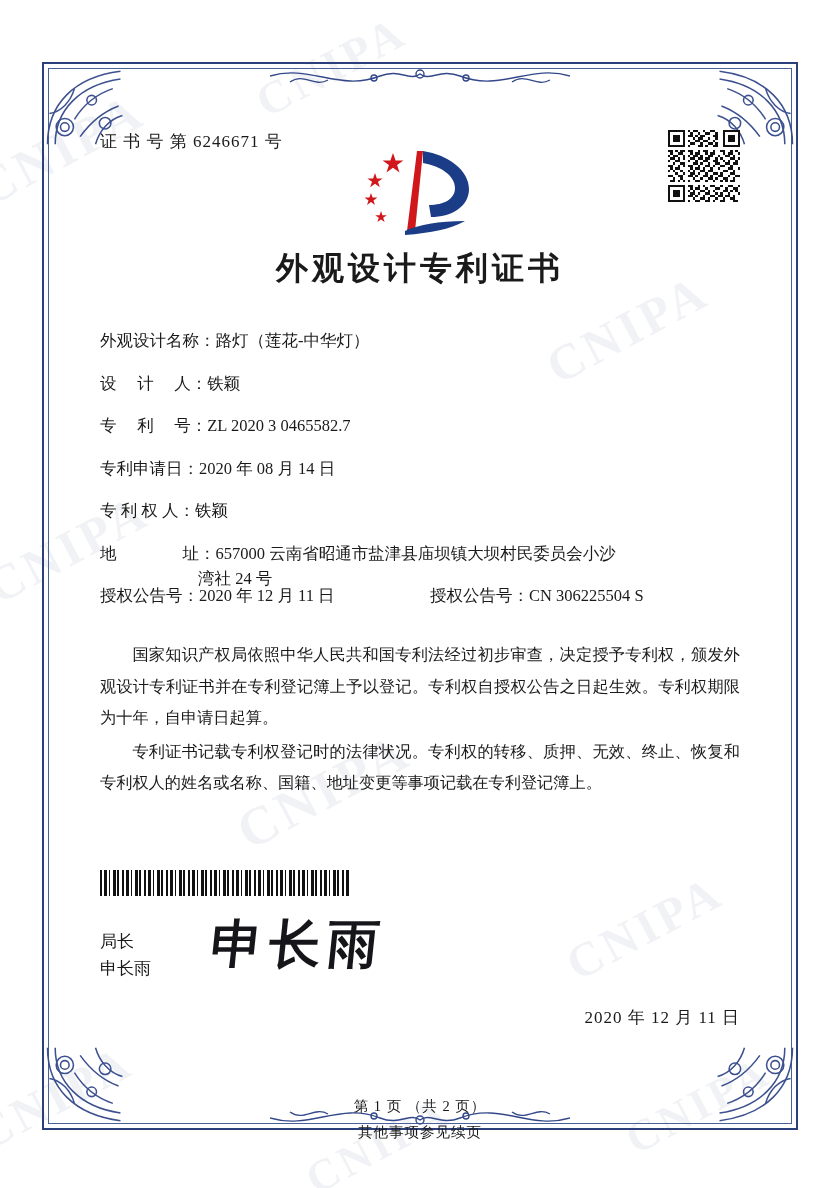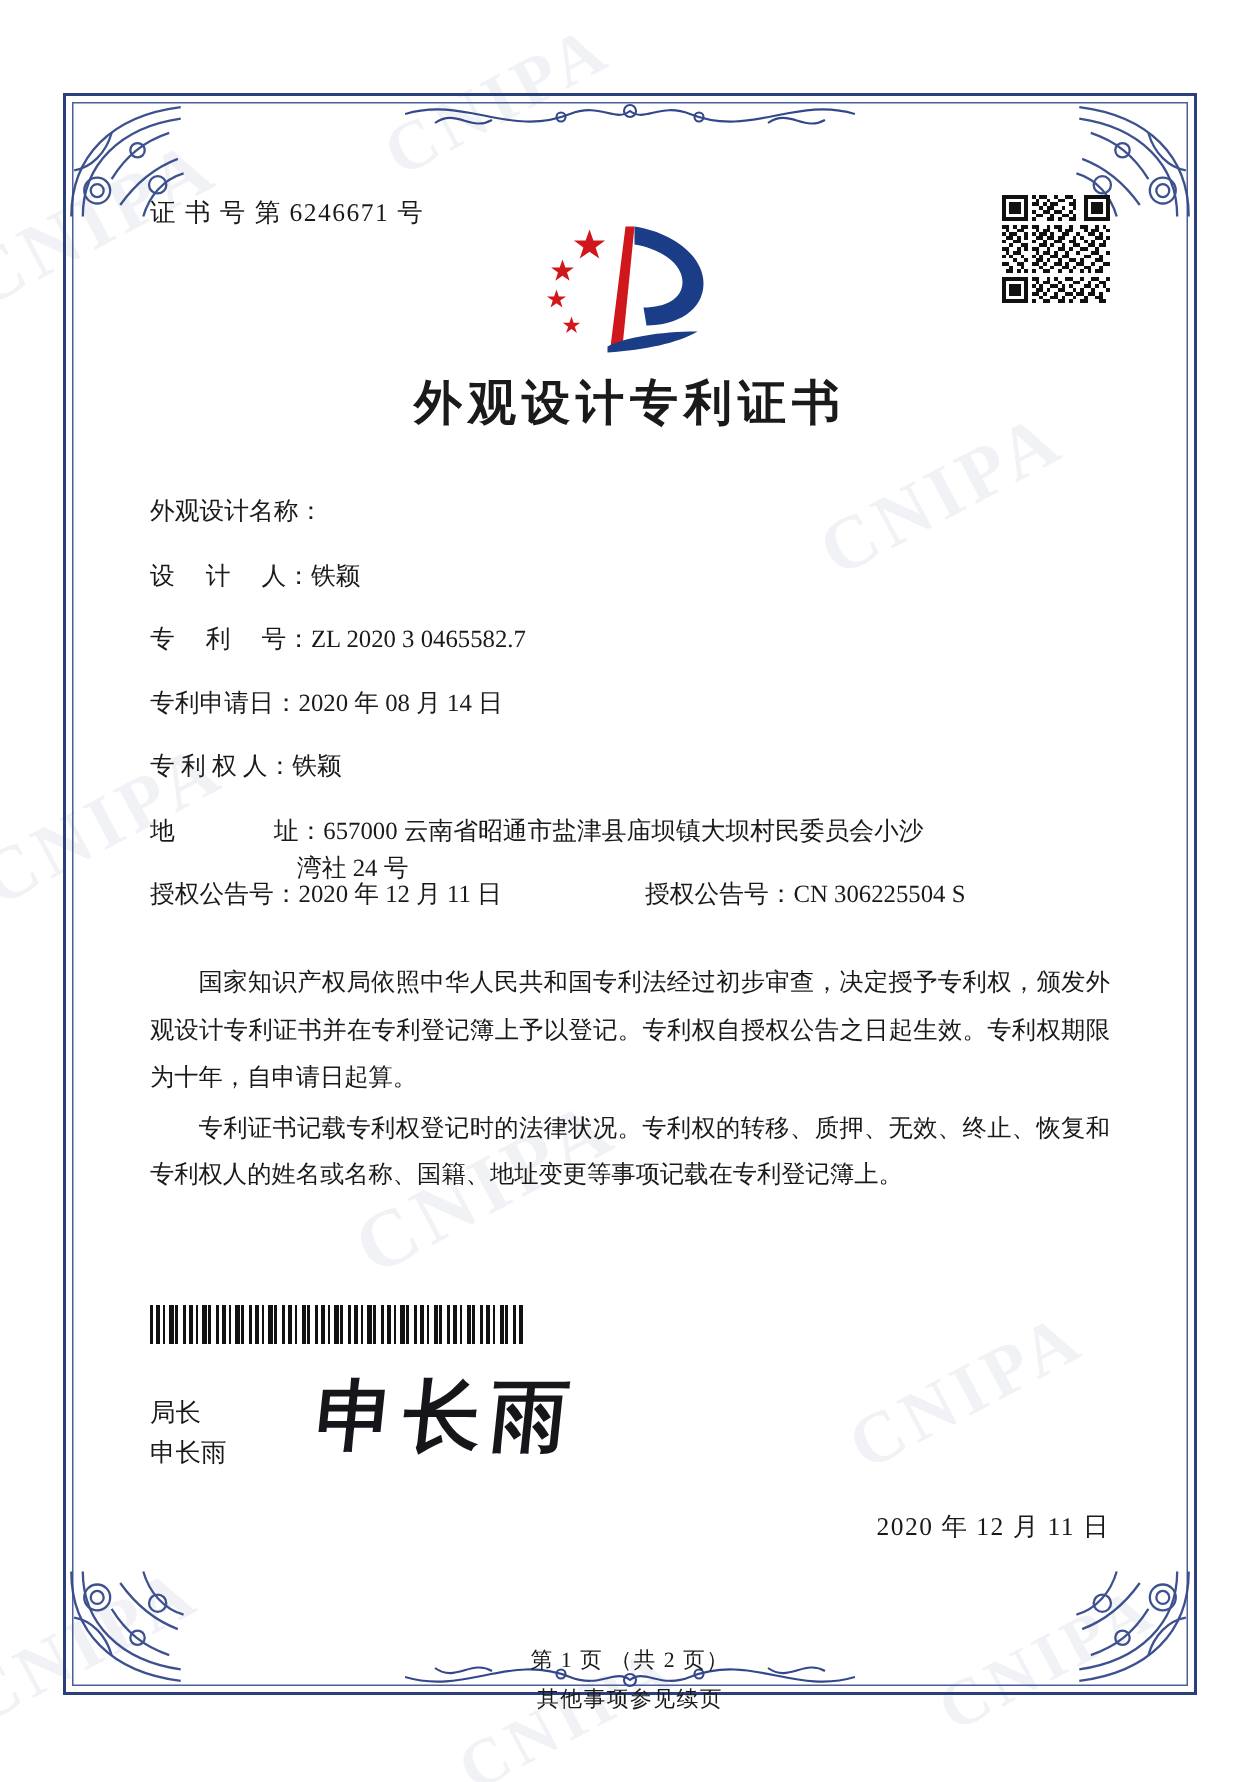--- a/index.html
+++ b/index.html
@@ -558,20 +558,21 @@
       <path d="M78 8 C104 12, 124 28, 124 46 C124 64, 106 74, 86 74 L84 62 C99 62, 110 56, 110 45 C110 33, 96 23, 78 20 Z" fill="#1b3c86"></path>
       <path d="M60 88 C72 82, 94 78, 120 78 C106 86, 86 90, 60 92 Z" fill="#1b3c86"></path>
     </svg>
   </div>
 
   <div class="title">外观设计专利证书</div>
 
   <div class="fields">
     <div class="field-row">
       <span class="f-label">外观设计名称：</span>
+      <span class="f-value">路灯（莲花-中华灯）</span>
     </div>
     <div class="field-row">
       <span class="f-label">设　 计　 人：</span>
       <span class="f-value">铁颖</span>
     </div>
     <div class="field-row">
       <span class="f-label">专　 利　 号：</span>
       <span class="f-value">ZL 2020 3 0465582.7</span>
     </div>
     <div class="field-row">

